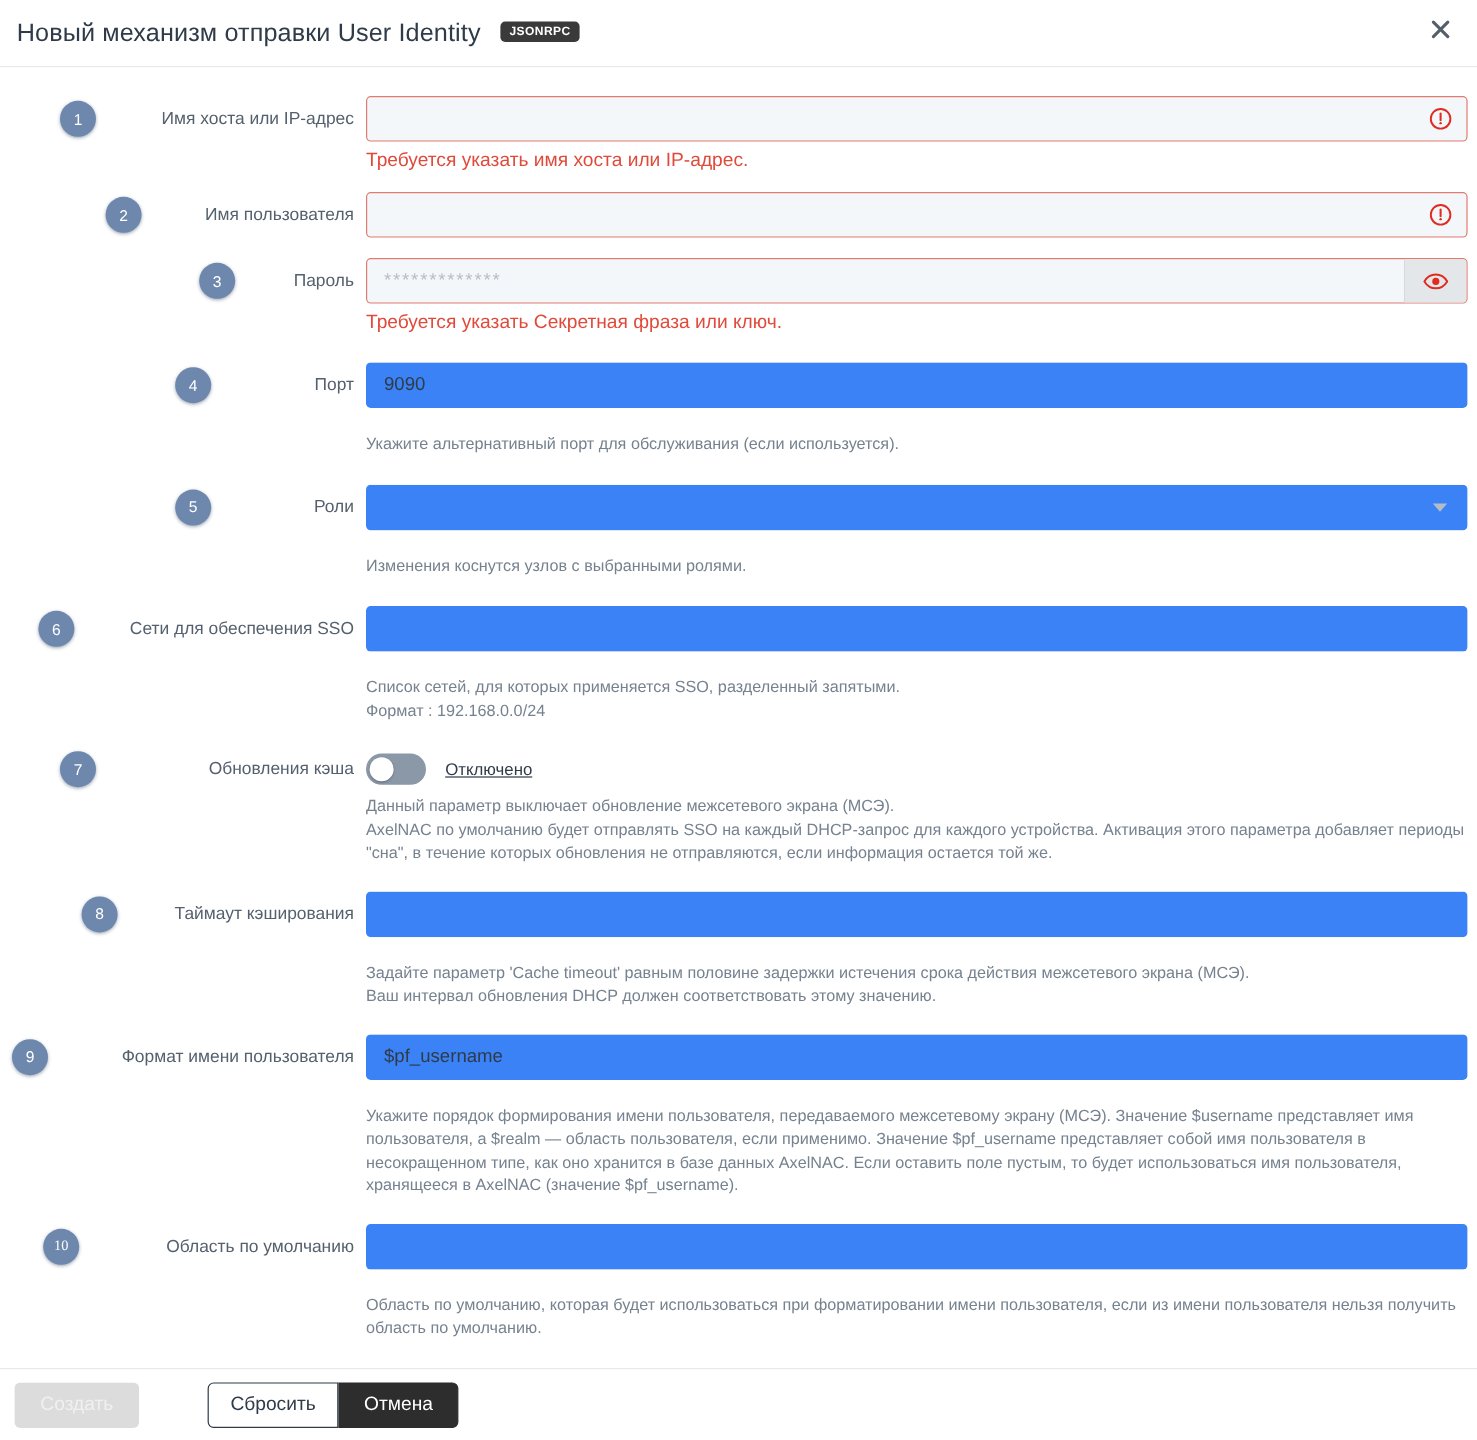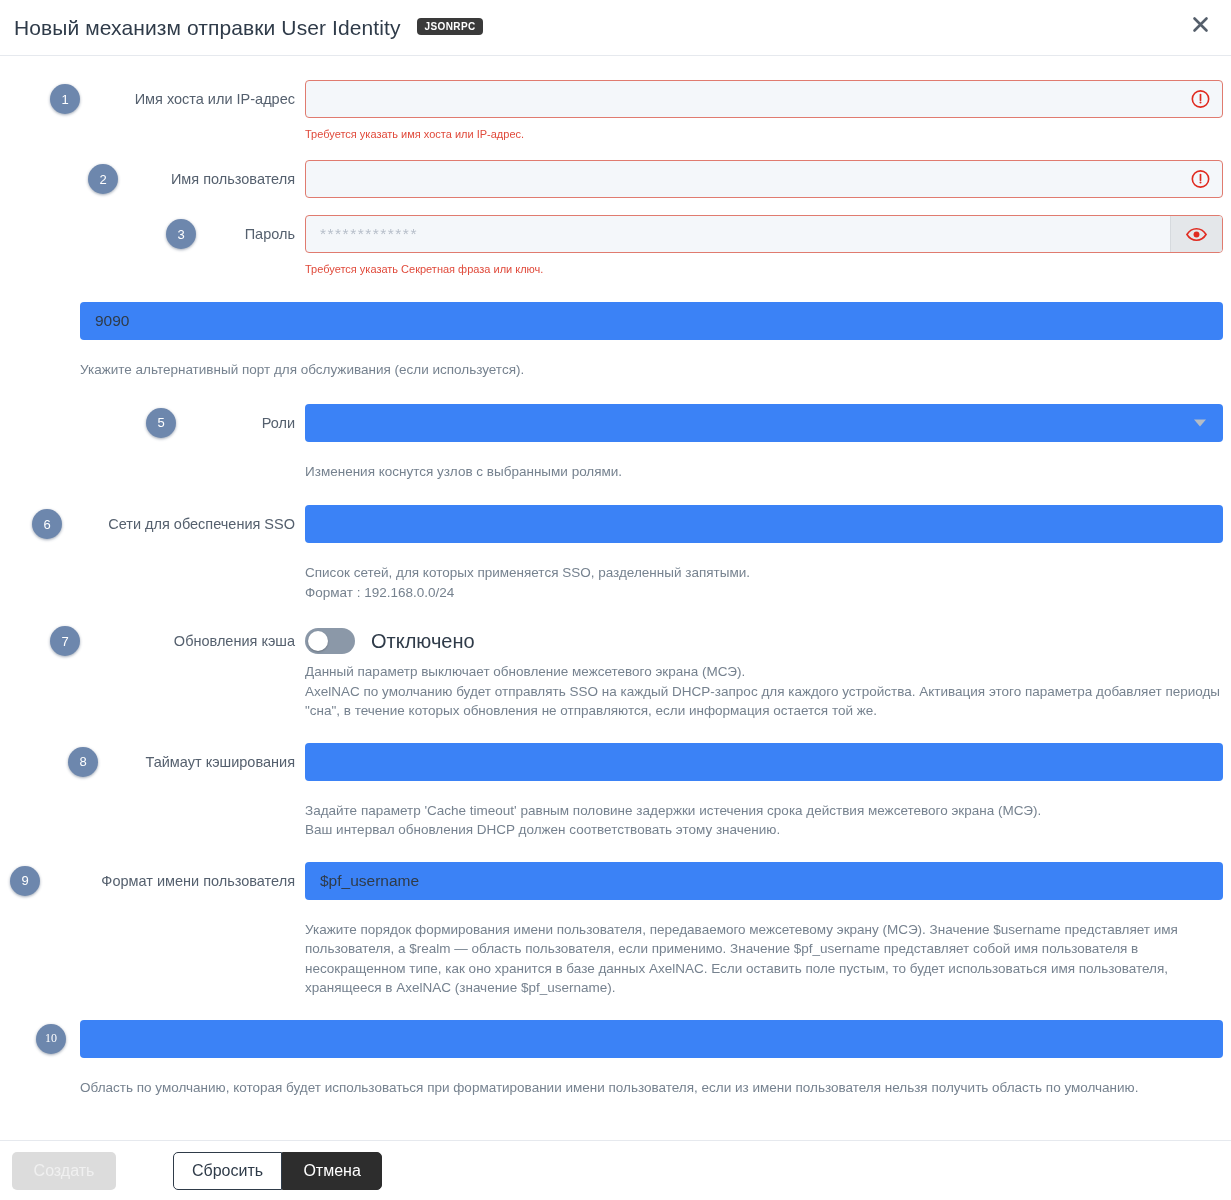--- a/index.html
+++ b/index.html
@@ -116,38 +116,38 @@
   }
   .caret {
     position: absolute; right: 16px; top: 50%; transform: translateY(-50%);
     width: 0; height: 0;
     border-left: 6px solid transparent;
     border-right: 6px solid transparent;
     border-top: 7px solid #b4bcc6;
     cursor: pointer;
   }
 
-  .err-msg { color: #e04a3b; font-size: 11px; margin-top: 7px; line-height: 18px; }
+  .err-msg { color: #e04a3b; font-size: 16px; margin-top: 7px; line-height: 18px; }
   .help { color: #76828f; font-size: 13.5px; margin-top: 20px; line-height: 19.5px; }
   .help .ln { display: block; }
 
   
   .toggle-wrap { display: flex; align-items: center; height: 30px; }
   .toggle {
     width: 50px; height: 26px; border-radius: 13px;
     background: #8b98a8; position: relative; cursor: pointer;
     flex: 0 0 50px;
   }
   .toggle .knob {
     position: absolute; left: 3px; top: 3px;
     width: 20px; height: 20px; border-radius: 50%;
     background: #ffffff;
     box-shadow: 0 1px 2px rgba(0,0,0,.25);
   }
-  .toggle-label { margin-left: 16px; font-size: 20px; color: #2f3b49; }
+  .toggle-label { margin-left: 16px; font-size: 14px; color: #2f3b49; text-decoration: underline; }
 
   
   .modal-footer {
     position: absolute; left: 0; right: 0; bottom: 0;
     height: 60px;
     border-top: 1px solid #e6e9ee;
     display: flex; align-items: center;
     padding-left: 12px;
   }
   .btn {
@@ -245,20 +245,21 @@
           </span>
         </div>
         <div class="err-msg">Требуется указать Секретная фраза или ключ.</div>
       </div>
     </div>
 
     <div class="form-row" style="margin-top:24px;">
       <div class="badge-col">
         <div class="badge" style="top:4px;right:-96px;">4</div>
       </div>
+      <div class="label-col" style="padding-top:10px;">Порт</div>
       <div class="field-col">
         <div class="inp">
           <span class="val">9090</span>
         </div>
         <div class="help">
           <span class="ln">Укажите альтернативный порт для обслуживания (если используется).</span>
         </div>
       </div>
     </div>
 
@@ -341,20 +342,21 @@
         <div class="help">
           <span class="ln">Укажите порядок формирования имени пользователя, передаваемого межсетевому экрану (МСЭ). Значение $username представляет имя пользователя, а $realm — область пользователя, если применимо. Значение $pf_username представляет собой имя пользователя в несокращенном типе, как оно хранится в базе данных AxelNAC. Если оставить поле пустым, то будет использоваться имя пользователя, хранящееся в AxelNAC (значение $pf_username).</span>
         </div>
       </div>
     </div>
 
     <div class="form-row" style="margin-top:22px;">
       <div class="badge-col">
         <div class="badge wide" style="top:4px;right:14px;font-family:Liberation Serif, serif;">10</div>
       </div>
+      <div class="label-col" style="padding-top:10px;">Область по умолчанию</div>
       <div class="field-col">
         <div class="inp">
           <span class="val"></span>
         </div>
         <div class="help">
           <span class="ln">Область по умолчанию, которая будет использоваться при форматировании имени пользователя, если из имени пользователя нельзя получить область по умолчанию.</span>
         </div>
       </div>
     </div>
 

